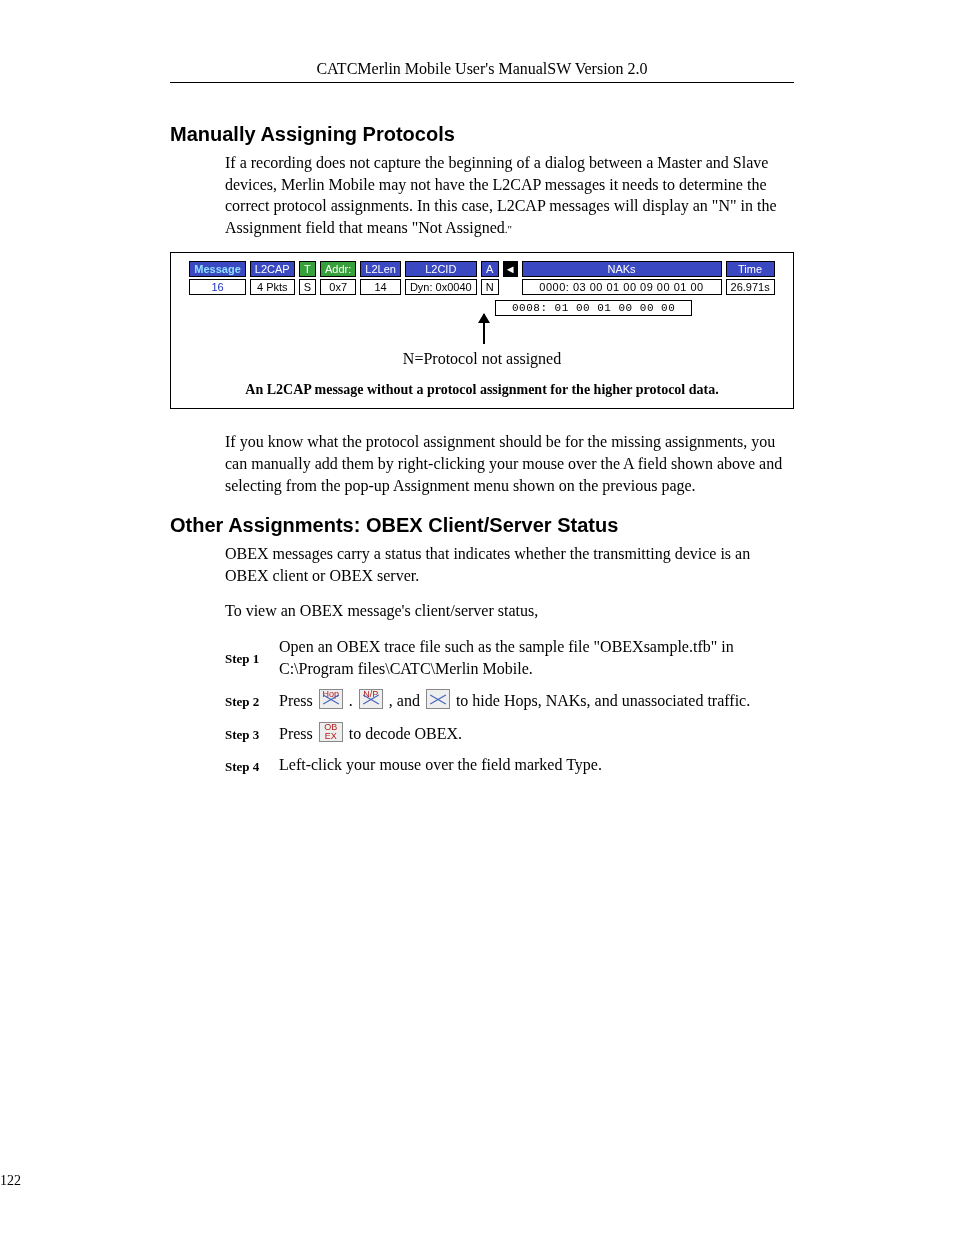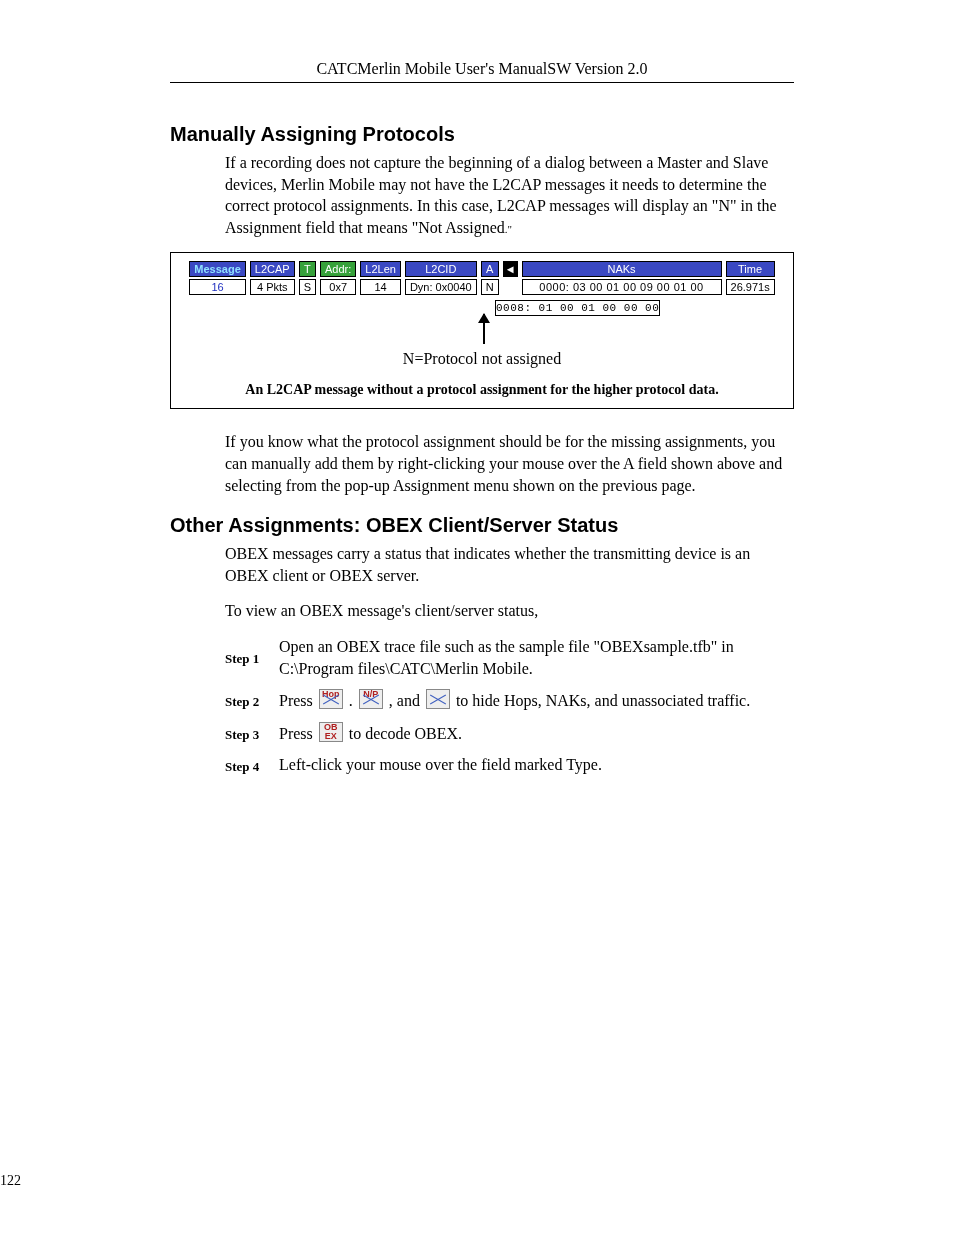--- a/index.html
+++ b/index.html
@@ -70,21 +70,21 @@
   .green-hdr {
     background: #36a13a !important;
     color: #fff;
   }
   .blue-txt { color: #2030c0; font-weight: bold; }
   .data-cell { font-family: "Courier New", monospace; letter-spacing: 0.5px; }
   .data-row2 { margin-left: 318px; margin-top: 0; }
   .data-row2-inner {
     display: inline-block;
     border: 1px solid #000;
-    padding: 1px 0;
+    padding: 1px 16px;
     font-size: 11px;
     font-family: "Courier New", monospace;
     letter-spacing: 0.5px;
   }
   .arrow-wrap {
     position: relative;
     height: 32px;
   }
   .arrow {
     position: absolute;
@@ -141,21 +141,21 @@
     background: #eee;
     vertical-align: -3px;
     font-size: 9px;
     font-family: Arial, sans-serif;
     text-align: center;
     line-height: 9px;
     position: relative;
     margin: 0 2px;
     overflow: hidden;
   }
-  .tool-icon .txt { color: #b02020; font-weight: bold; display:block; }
+  .tool-icon .txt { color: #b02020; font-weight: normal; display:block; }
   .tool-icon .blue-x {
     position: absolute; inset: 0;
   }
   .tool-icon .blue-x::before, .tool-icon .blue-x::after {
     content:""; position:absolute; left:2px; right:2px; top:50%;
     border-top:1.5px solid #4060c0;
   }
   .tool-icon .blue-x::before { transform: rotate(30deg); }
   .tool-icon .blue-x::after  { transform: rotate(-30deg); }
   .pagenum {

